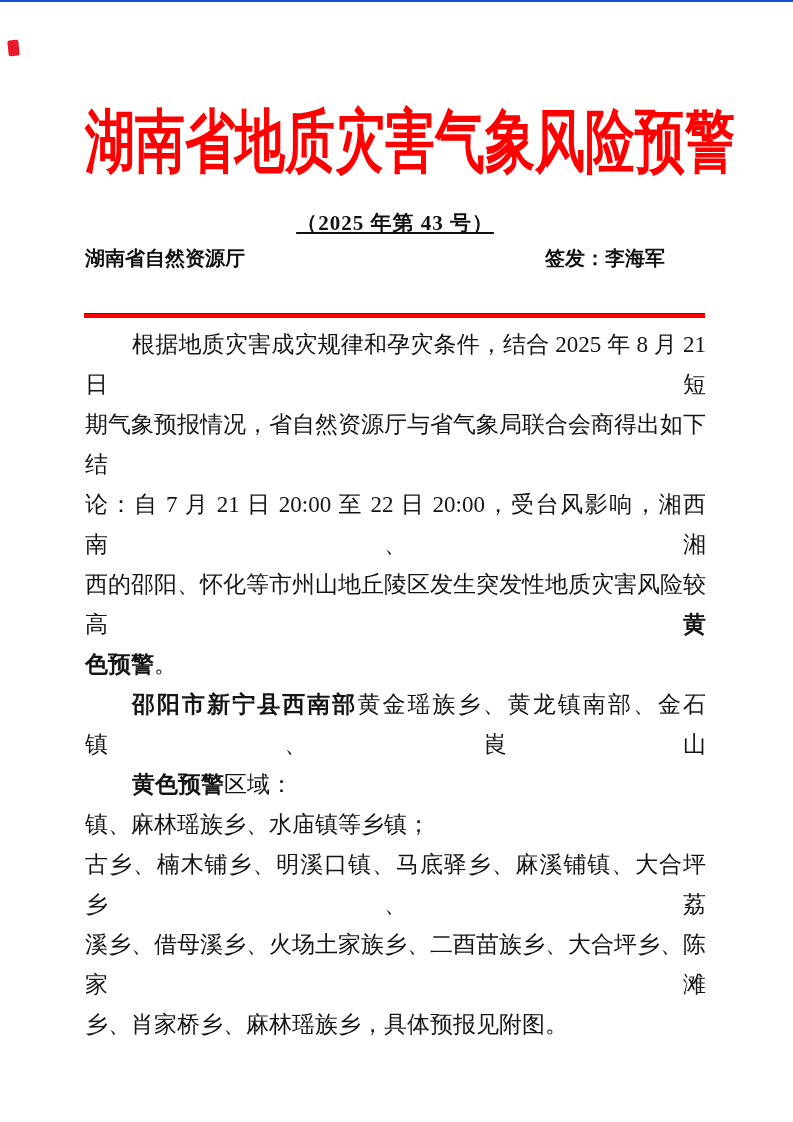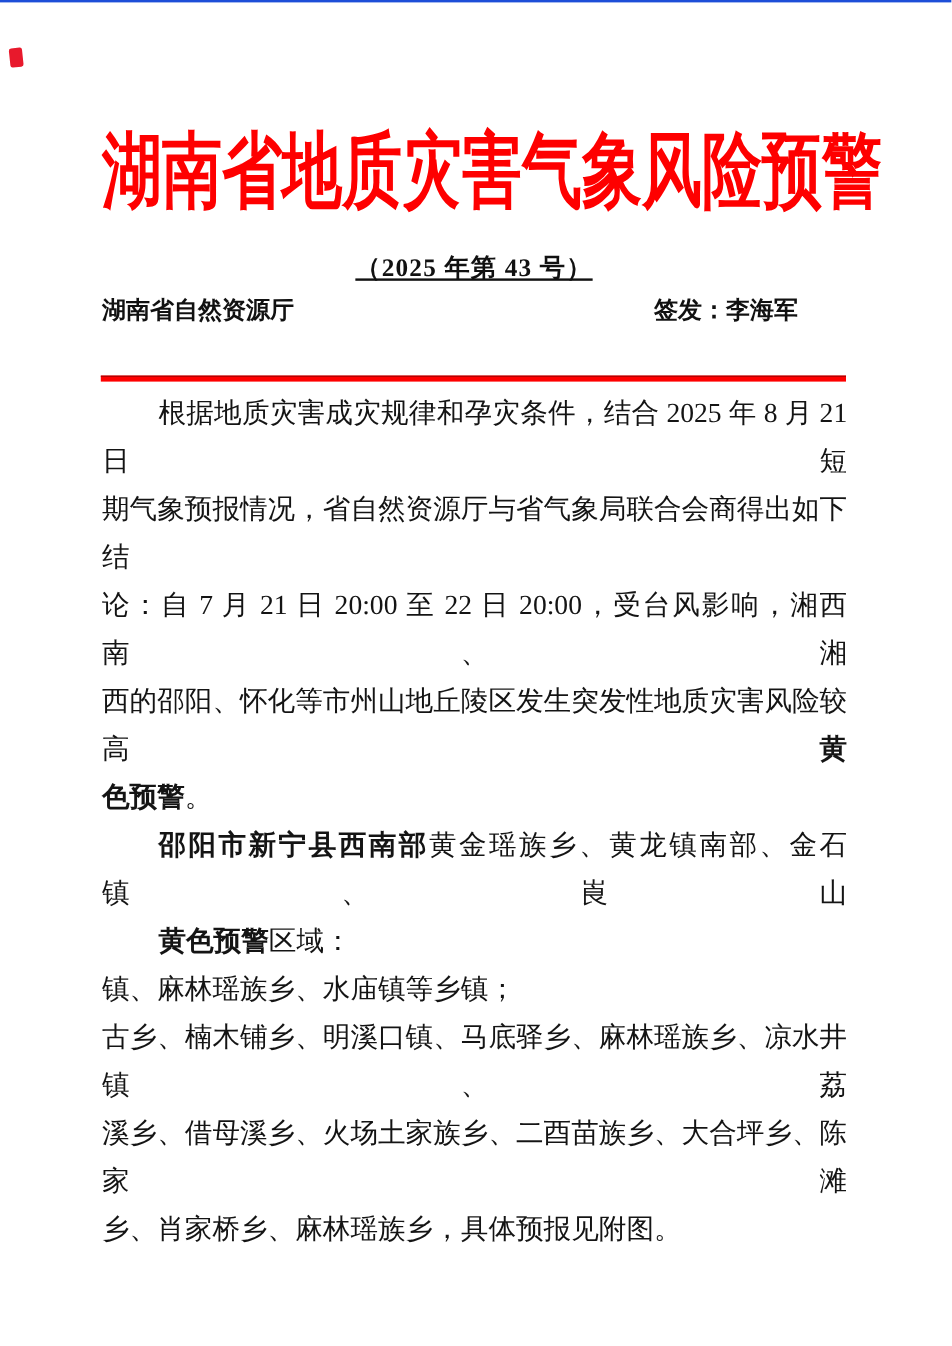--- a/index.html
+++ b/index.html
@@ -110,18 +110,18 @@
 
   <div class="doc-body">
       <div class="line indent fill"><span>根据地质灾害成灾规律和孕灾条件，结合 2025 年 8 月 21 日短</span></div>
       <div class="line fill"><span>期气象预报情况，省自然资源厅与省气象局联合会商得出如下结</span></div>
       <div class="line fill"><span>论：自 7 月 21 日 20:00 至 22 日 20:00，受台风影响，湘西南、湘</span></div>
       <div class="line fill"><span>西的邵阳、怀化等市州山地丘陵区发生突发性地质灾害风险较高</span><span class="b">黄</span></div>
       <div class="line"><span class="b">色预警</span><span>。</span></div>
       <div class="line indent fill"><span class="b">邵阳市新宁县西南部</span><span>黄金瑶族乡、黄龙镇南部、金石镇、崀山</span></div>
       <div class="line indent"><span class="b">黄色预警</span><span>区域：</span></div>
       <div class="line"><span>镇、麻林瑶族乡、水庙镇等乡镇；</span></div>
-      <div class="line fill"><span>古乡、楠木铺乡、明溪口镇、马底驿乡、麻林瑶族乡、凉水井镇、荔</span></div>
+      <div class="line fill"><span>古乡、楠木铺乡、明溪口镇、马底驿乡、麻溪铺镇、大合坪乡、荔</span></div>
       <div class="line fill"><span>溪乡、借母溪乡、火场土家族乡、二酉苗族乡、大合坪乡、陈家滩</span></div>
       <div class="line"><span>乡、肖家桥乡、麻林瑶族乡，具体预报见附图。</span></div>
     </div>
 
 </div>
 
 </body></html>

